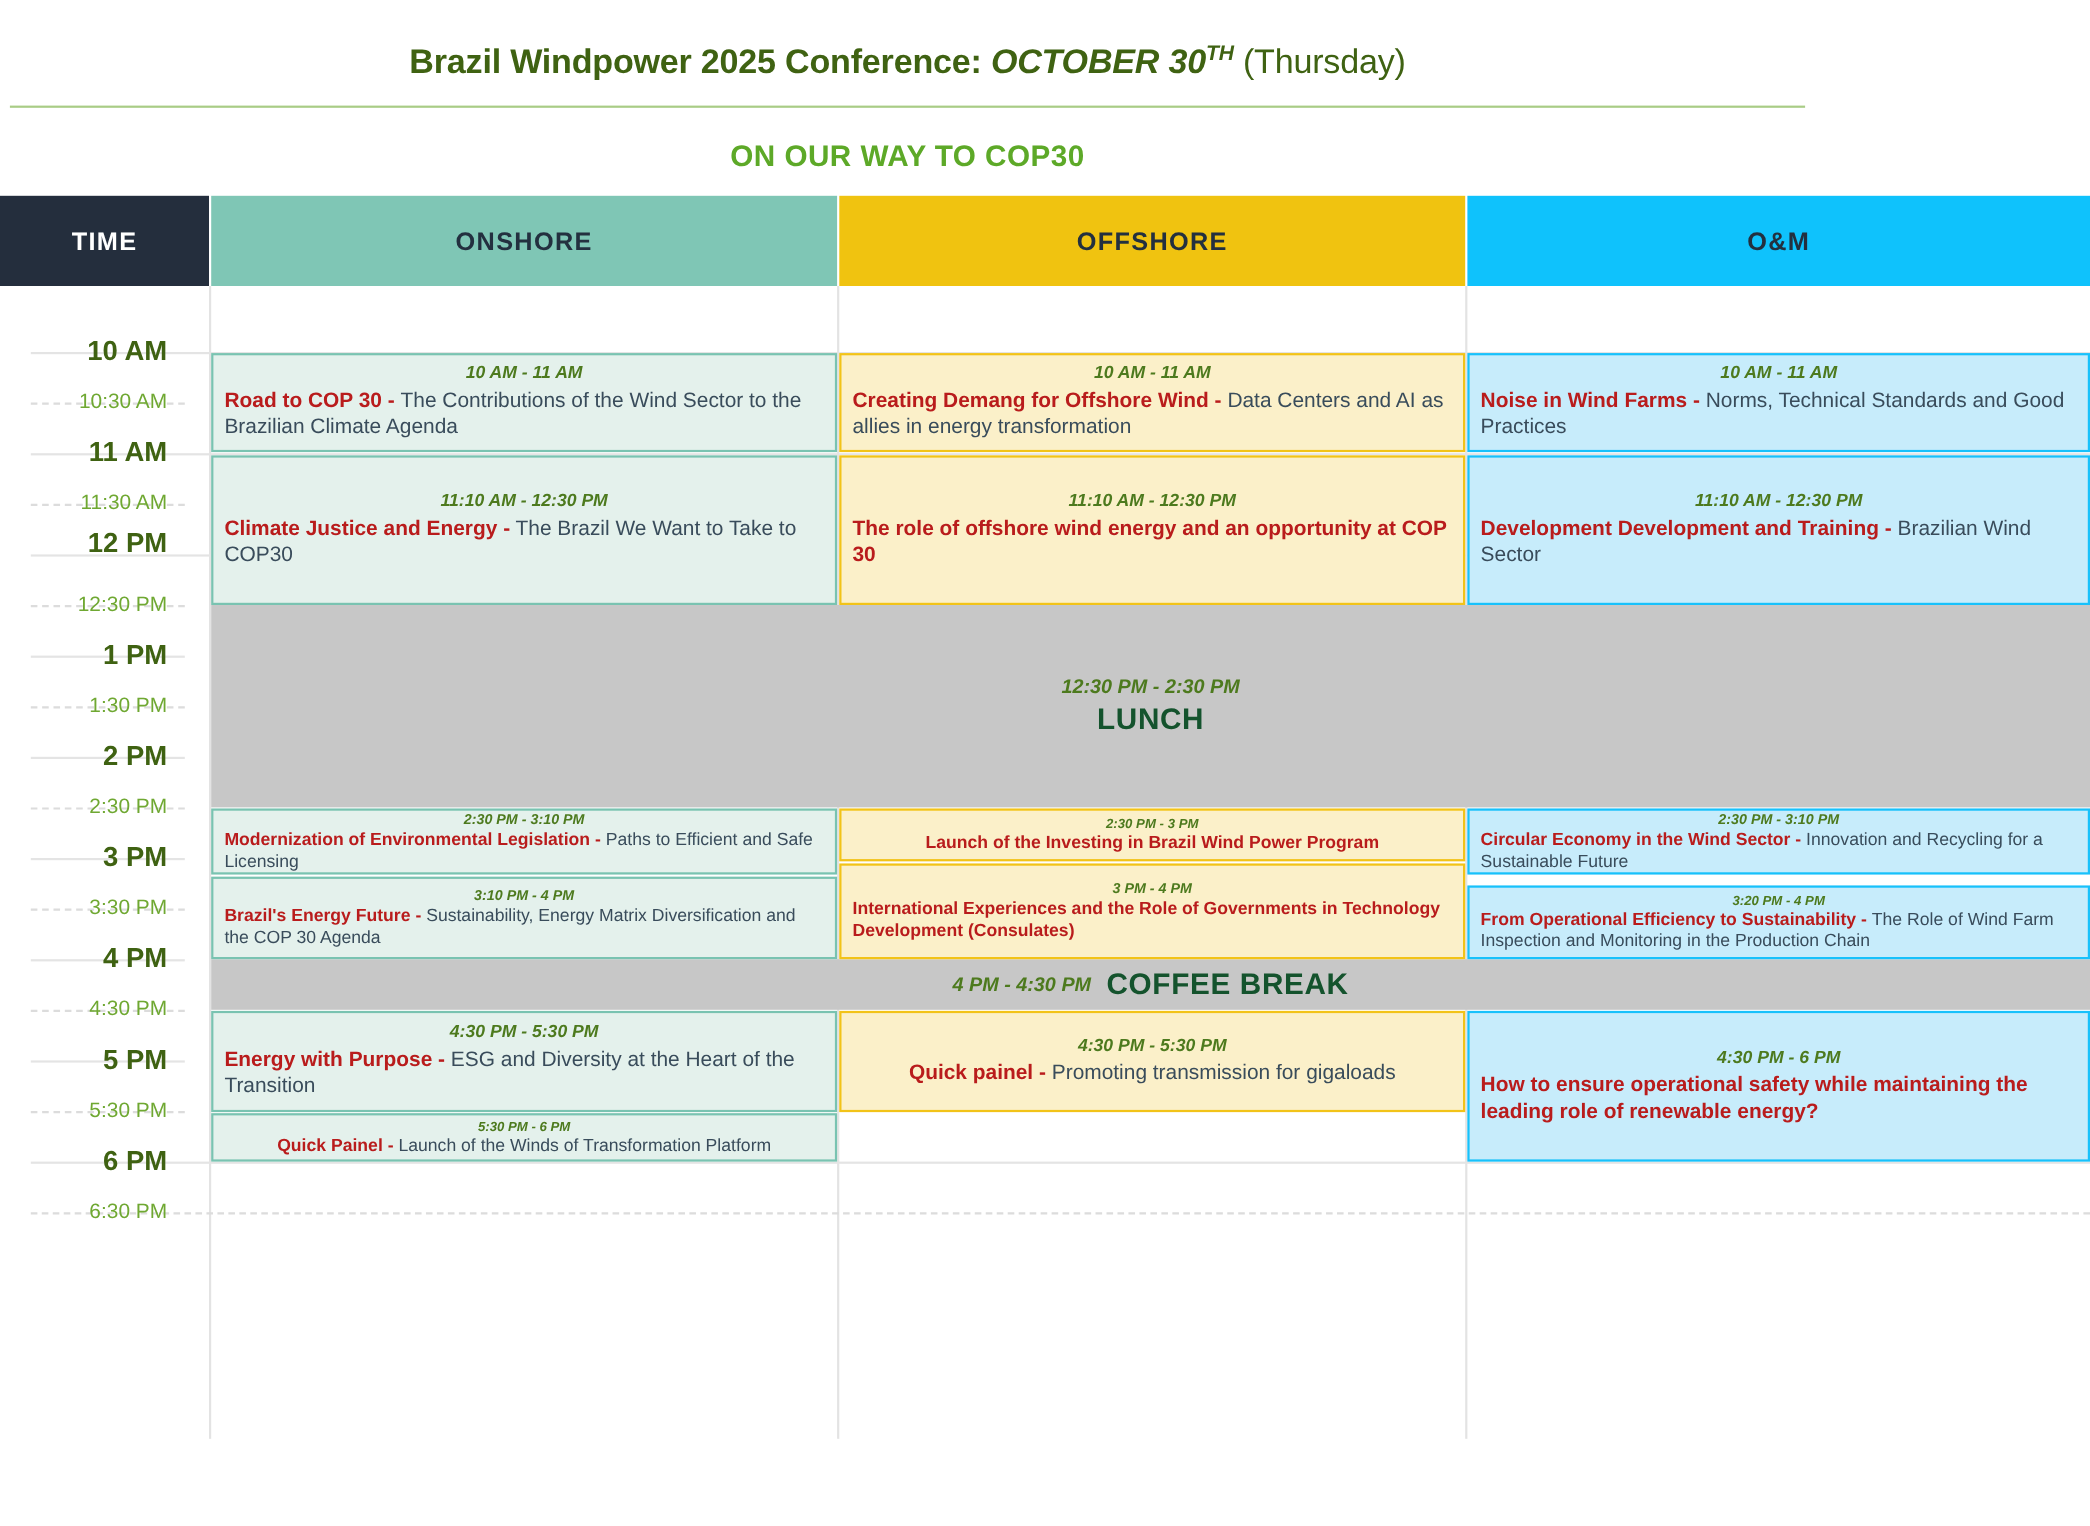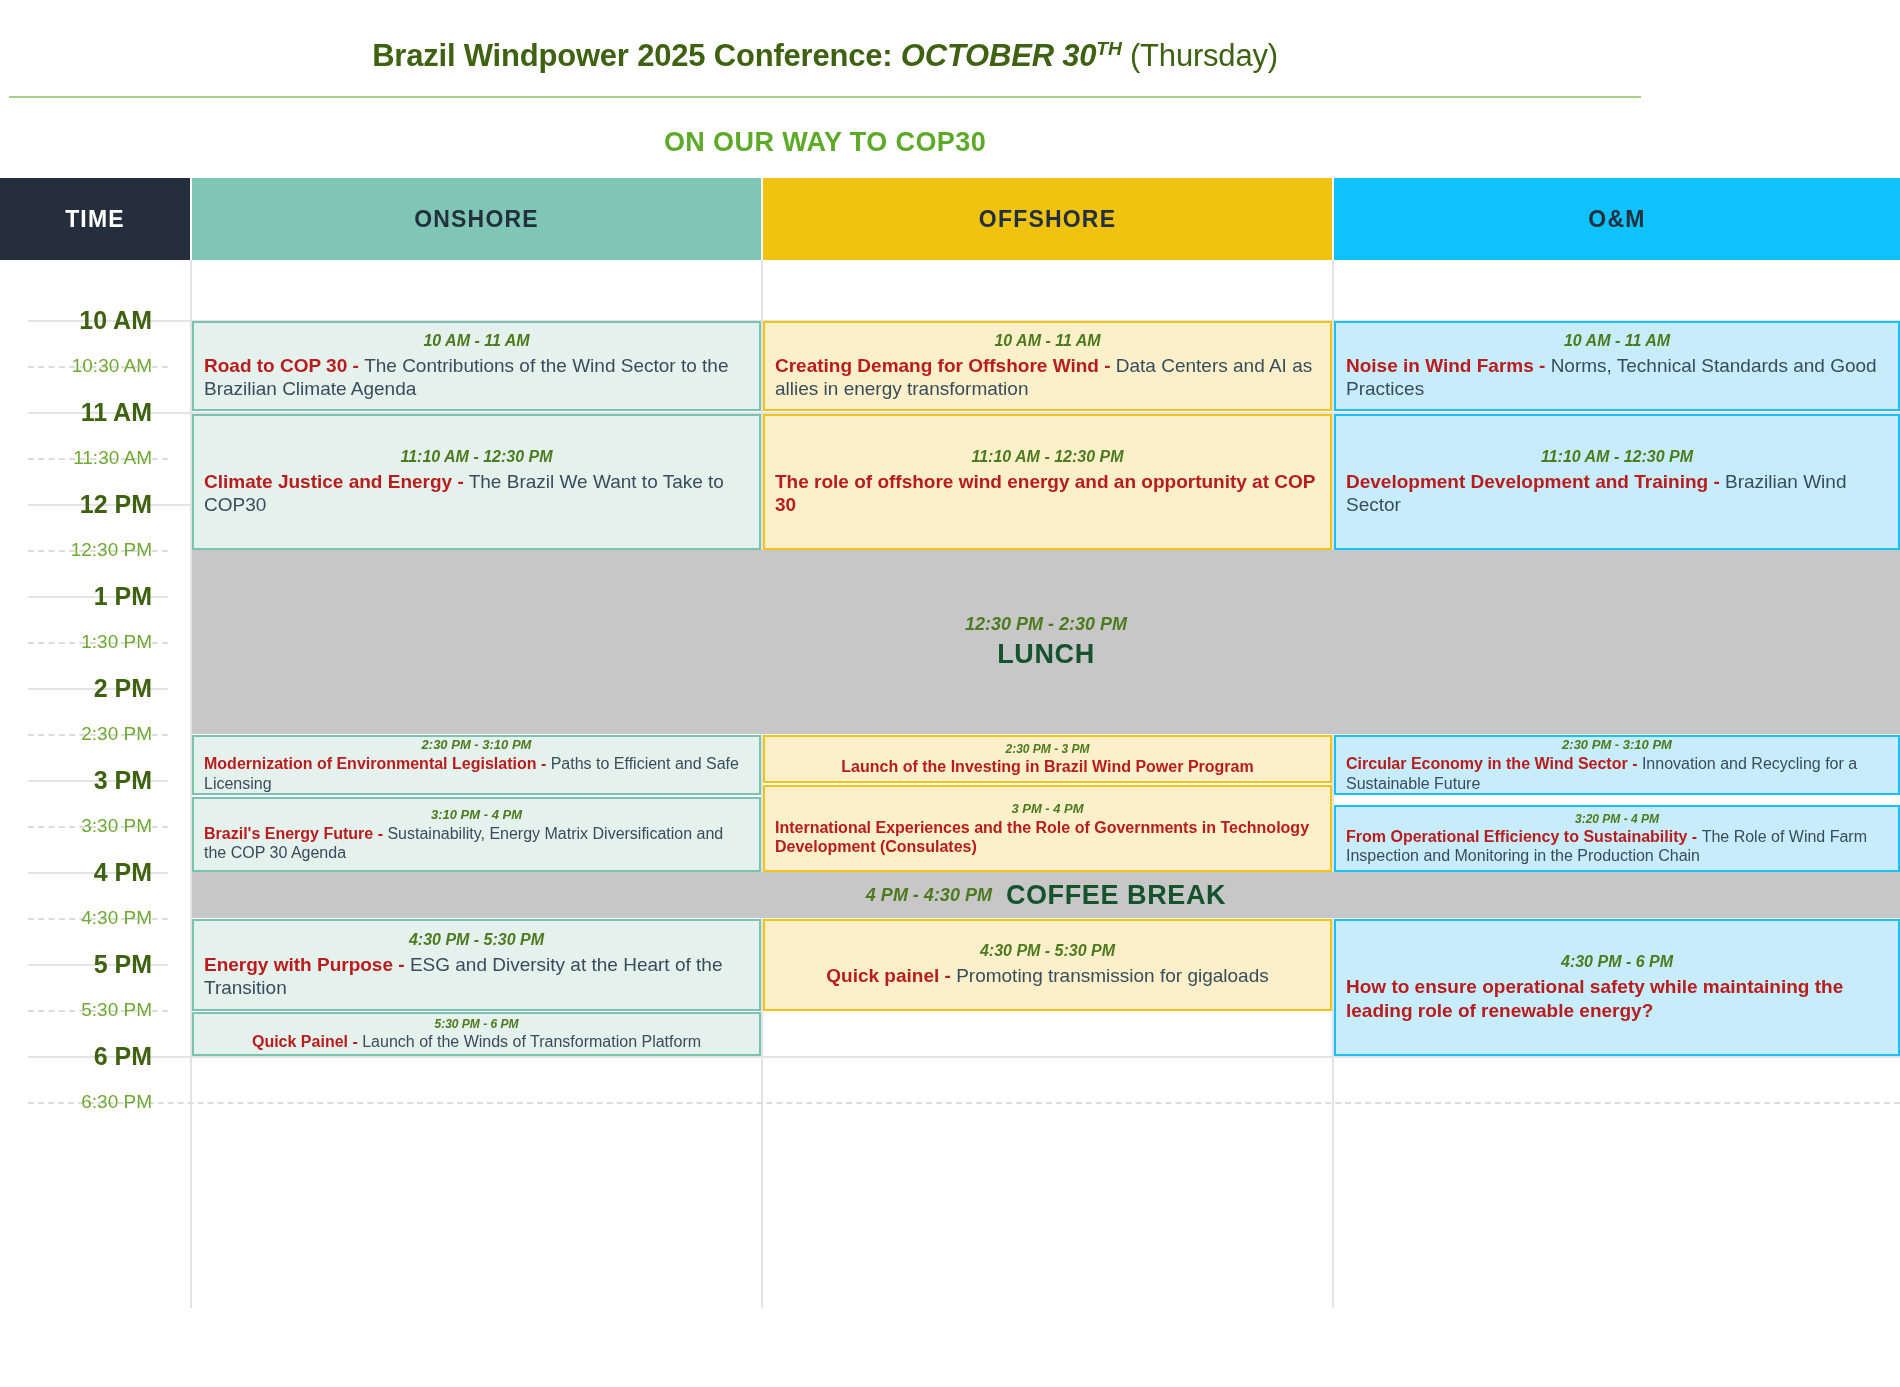--- a/index.html
+++ b/index.html
@@ -217,21 +217,21 @@
   <div class="hrule half" style="top:740px;  width:140px;"></div>
   <div class="hrule hour" style="top:786px;  width:140px;"></div>
   <div class="hrule half" style="top:832px;  width:140px;"></div>
   <div class="hrule hour" style="top:878px;  width:1872px;"></div>
   <div class="hrule half" style="top:924px;  width:1872px;"></div>
 
   <div class="tlabel hour" style="top:142px;">10 AM</div>
   <div class="tlabel half" style="top:188px;">10:30 AM</div>
   <div class="tlabel hour" style="top:234px;">11 AM</div>
   <div class="tlabel half" style="top:280px;">11:30 AM</div>
-  <div class="tlabel hour" style="top:326px;">12 PM</div>
+  <div class="tlabel hour" style="top:316px;">12 PM</div>
   <div class="tlabel half" style="top:372px;">12:30 PM</div>
   <div class="tlabel hour" style="top:418px;">1 PM</div>
   <div class="tlabel half" style="top:464px;">1:30 PM</div>
   <div class="tlabel hour" style="top:510px;">2 PM</div>
   <div class="tlabel half" style="top:556px;">2:30 PM</div>
   <div class="tlabel hour" style="top:602px;">3 PM</div>
   <div class="tlabel half" style="top:648px;">3:30 PM</div>
   <div class="tlabel hour" style="top:694px;">4 PM</div>
   <div class="tlabel half" style="top:740px;">4:30 PM</div>
   <div class="tlabel hour" style="top:786px;">5 PM</div>

